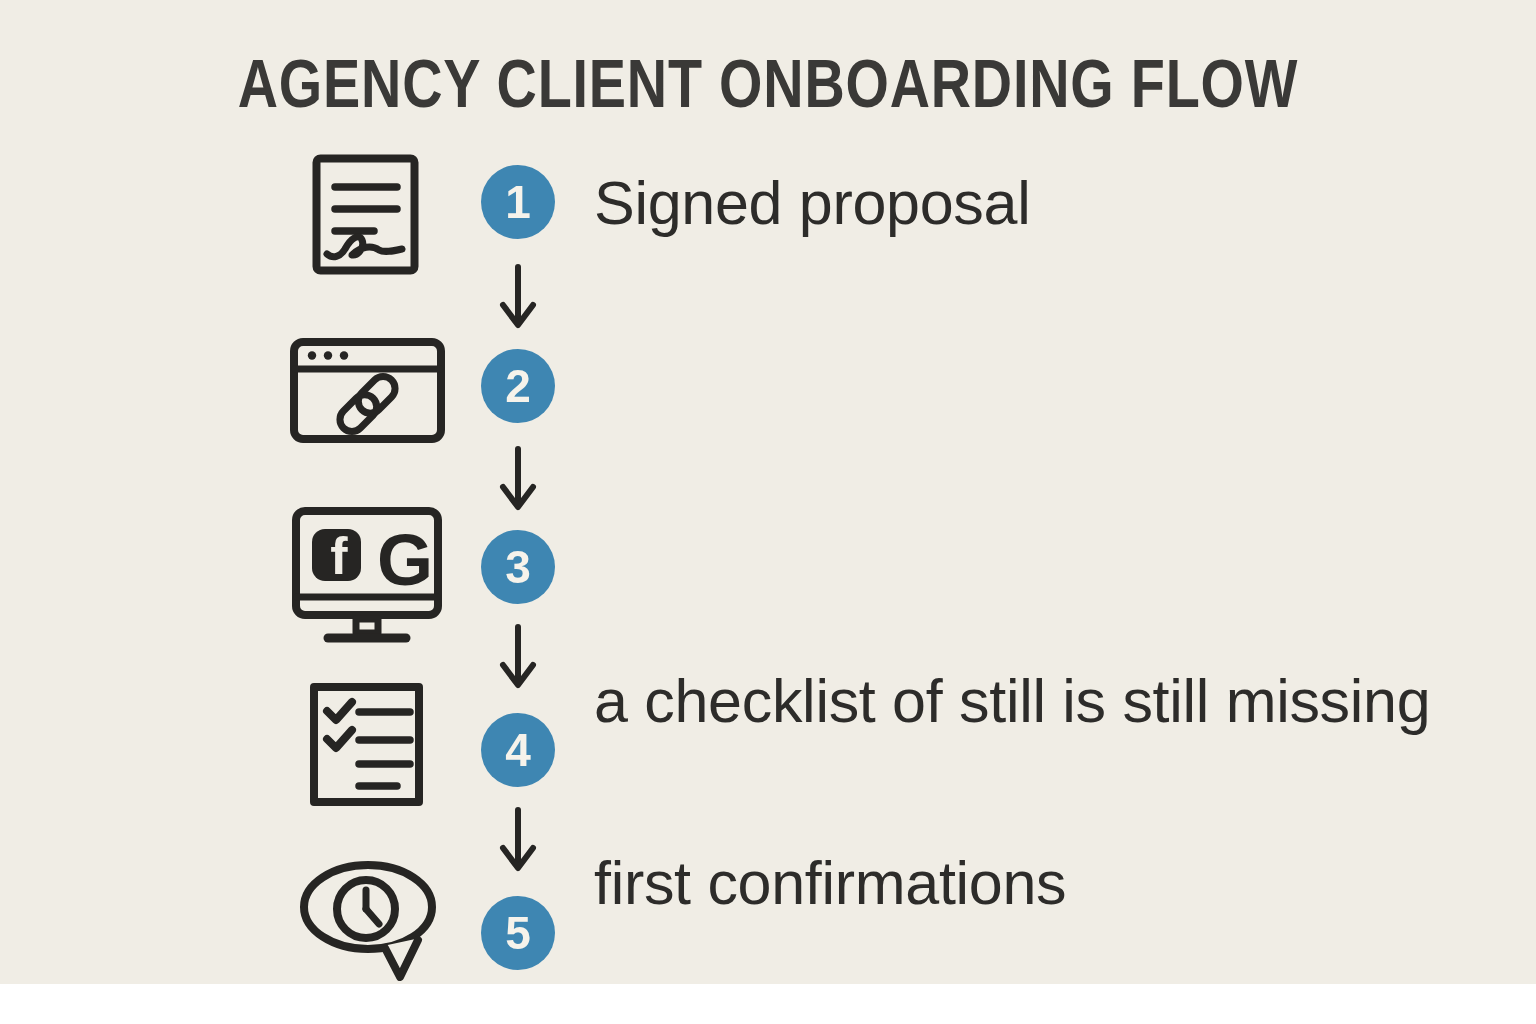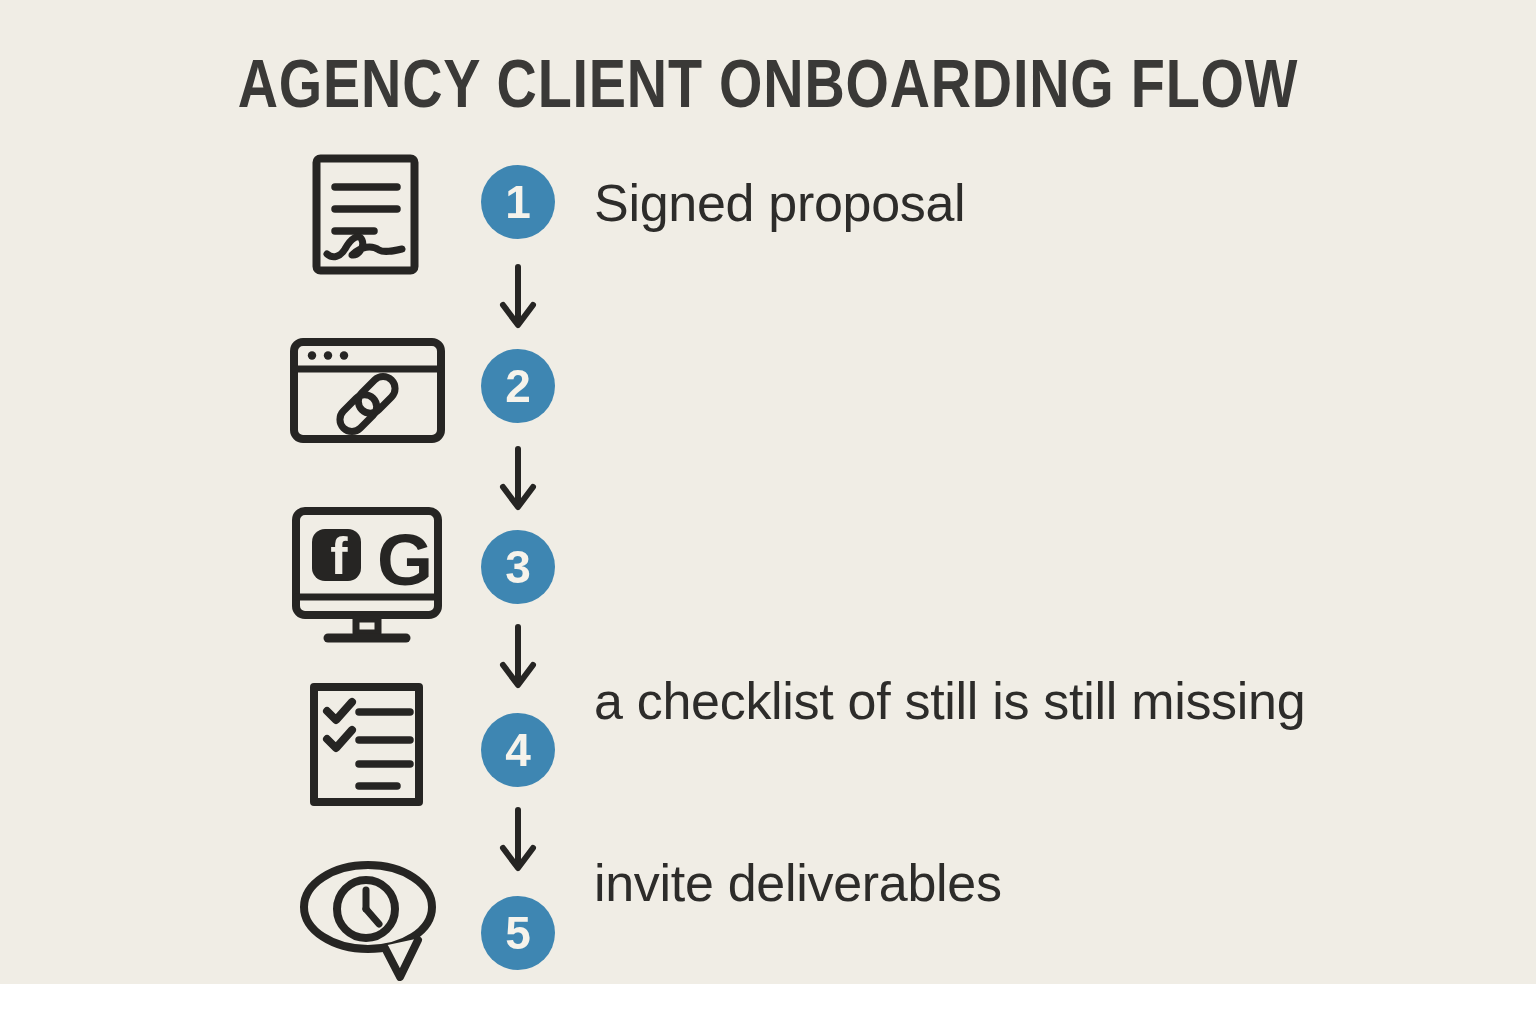--- a/index.html
+++ b/index.html
@@ -21,21 +21,21 @@
   }
   .icon{position:absolute;}
   .icon svg{display:block;}
   .badge{
     position:absolute; width:74px; height:74px; border-radius:50%;
     background:var(--accent-blue,#3e86b2); color:var(--number-text,#f6f3eb);
     display:flex; align-items:center; justify-content:center;
     font-size:46px; font-weight:bold;
   }
   .step-text{
-    position:absolute; left:594px; font-size:52px; line-height:57px;
+    position:absolute; left:594px; font-size:61px; line-height:57px;
     color:var(--body-text,#2d2c2a); letter-spacing:-0.3px; white-space:nowrap;
   }
   .arrow{position:absolute; width:44px; height:68px;}
   .stroke{fill:none; stroke:var(--ink,#262523); stroke-linecap:round; stroke-linejoin:round;}
   .fill-ink{fill:var(--ink,#262523);}
   .fill-bg{fill:var(--background,#f0ede5);}
   .svg-letter{font-family:"Liberation Sans", sans-serif; font-weight:bold;}
 </style>
 </head>
 <body>
@@ -145,16 +145,16 @@
       <path class="stroke" d="M87 89 L102 118 L120 81" stroke-width="8"></path>
       <circle class="stroke" cx="68" cy="50" r="29" stroke-width="8"></circle>
       <line class="stroke" x1="68" y1="50" x2="68" y2="31" stroke-width="7"></line>
       <line class="stroke" x1="68" y1="50" x2="81" y2="65" stroke-width="7"></line>
     </svg>
   </div>
   <div class="badge" style="left:481px; top:896px;">
     <span>5</span>
   </div>
   <div class="step-text" style="top:855px;">
-    <div>invite deliverables</div>
+    <div>first confirmations</div>
   </div>
 
 </div>
 
 </body></html>

